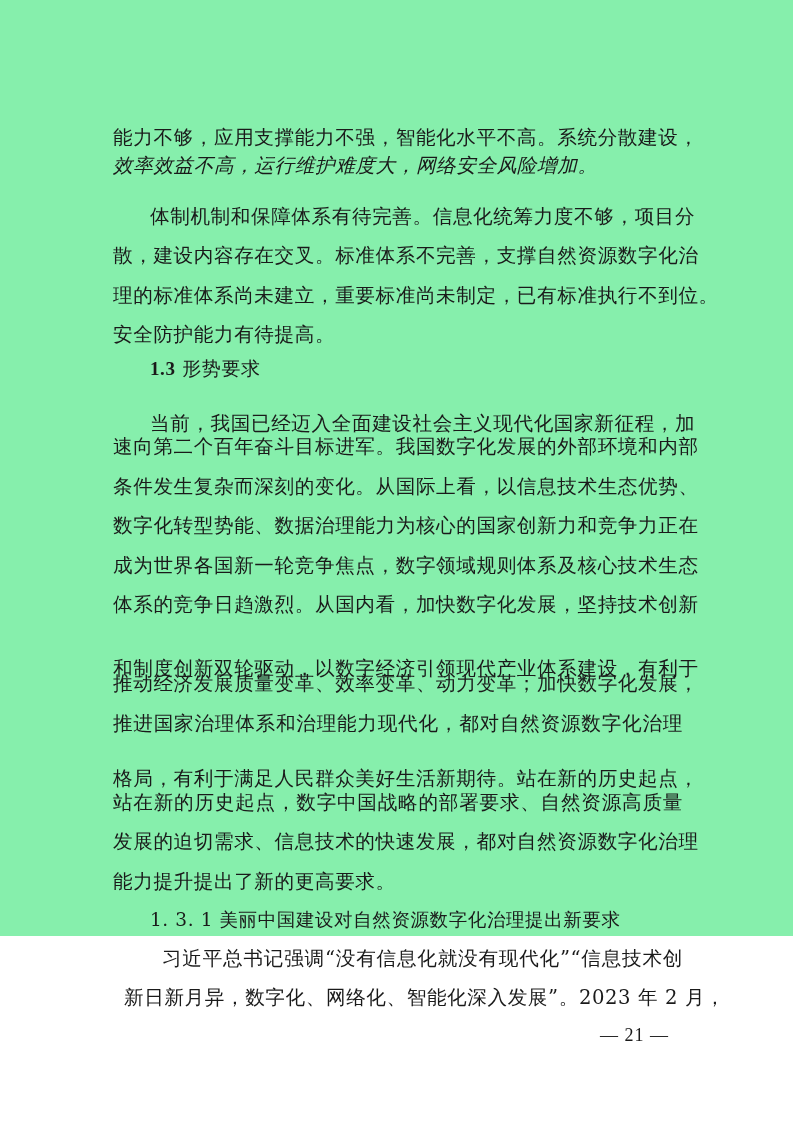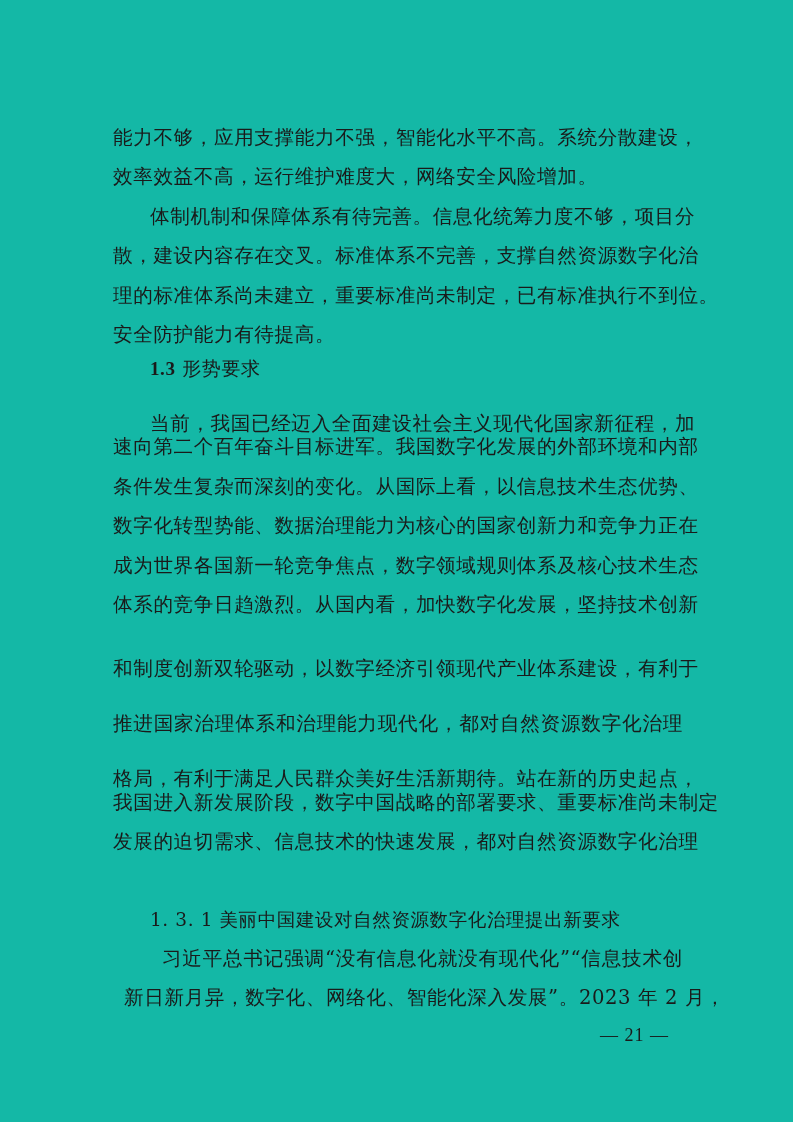--- a/index.html
+++ b/index.html
@@ -1,55 +1,57 @@
 <!DOCTYPE html>
 <html><head>
 <meta charset="utf-8">
 <style>
   html, body { margin: 0; padding: 0; background: #ffffff; }
   body { width: 793px; height: 1122px; position: relative; overflow: hidden;
          font-family: "DejaVu Serif", "Liberation Serif", serif; color: #1a1a1a; }
-  .page { position: absolute; left: 0; top: 0; width: 793px; height: 1122px; background: #14b8a6; }
+  .page { position: absolute; left: 0; top: 0; width: 793px; height: 936px; background: #86efac; }
   .line { position: absolute; left: 113px; width: 570px; height: 28px; line-height: 28px;
           font-size: 19.6px; white-space: nowrap; letter-spacing: 0.6px; }
   .justify { text-align: justify; text-align-last: justify; }
   .heading { font-size: 19px; }
   .heading .num { font-family: "Liberation Serif", serif; font-weight: bold; margin-top: 15px; }
   .page-num { position: absolute; left: 600px; top: 1025px; font-size: 18px;
               font-family: "Liberation Serif", serif; letter-spacing: 1px; }
 </style>
 </head>
 <body>
 
 <div class="page">
 
   <div class="line justify" style="top:124px;">能力不够，应用支撑能力不强，智能化水平不高。系统分散建设，</div>
-  <div class="line" style="top:163px;">效率效益不高，运行维护难度大，网络安全风险增加。</div>
+  <div class="line" style="top:152px;font-style:italic;">效率效益不高，运行维护难度大，网络安全风险增加。</div>
 
   <div class="line justify" style="top:203px; left:150px; width:533px;">体制机制和保障体系有待完善。信息化统筹力度不够，项目分</div>
   <div class="line justify" style="top:242px;">散，建设内容存在交叉。标准体系不完善，支撑自然资源数字化治</div>
   <div class="line justify" style="top:282px;">理的标准体系尚未建立，重要标准尚未制定，已有标准执行不到位。</div>
   <div class="line" style="top:321px;">安全防护能力有待提高。</div>
 
   <div class="line heading" style="top:354px; left:150px;">
     <span class="num">1.3</span>
     <span>形势要求</span>
   </div>
 
   <div class="line justify" style="top:394px; left:150px; width:533px;margin-top:16px;">当前，我国已经迈入全面建设社会主义现代化国家新征程，加</div>
   <div class="line justify" style="top:433px;">速向第二个百年奋斗目标进军。我国数字化发展的外部环境和内部</div>
   <div class="line justify" style="top:473px;">条件发生复杂而深刻的变化。从国际上看，以信息技术生态优势、</div>
   <div class="line justify" style="top:512px;">数字化转型势能、数据治理能力为核心的国家创新力和竞争力正在</div>
   <div class="line justify" style="top:552px;">成为世界各国新一轮竞争焦点，数字领域规则体系及核心技术生态</div>
   <div class="line justify" style="top:591px;">体系的竞争日趋激烈。从国内看，加快数字化发展，坚持技术创新</div>
   <div class="line justify" style="top:655px;">和制度创新双轮驱动，以数字经济引领现代产业体系建设，有利于</div>
+  <div class="line justify" style="top:670px;">推动经济发展质量变革、效率变革、动力变革；加快数字化发展，</div>
   <div class="line justify" style="top:710px;">推进国家治理体系和治理能力现代化，都对自然资源数字化治理</div>
   <div class="line justify" style="top:749px;margin-top:16px;">格局，有利于满足人民群众美好生活新期待。站在新的历史起点，</div>
-  <div class="line justify" style="top:789px;">我国进入新发展阶段，数字中国战略的部署要求、重要标准尚未制定</div>
+  <div class="line justify" style="top:789px;">站在新的历史起点，数字中国战略的部署要求、自然资源高质量</div>
   <div class="line justify" style="top:828px;">发展的迫切需求、信息技术的快速发展，都对自然资源数字化治理</div>
+  <div class="line" style="top:868px;">能力提升提出了新的更高要求。</div>
 
   <div class="line" style="top:906px; left:150px; font-size:18.5px;">1. 3. 1 美丽中国建设对自然资源数字化治理提出新要求</div>
 
   <div class="line justify" style="top:945px; left:162px; width:521px;">习近平总书记强调“没有信息化就没有现代化”“信息技术创</div>
   <div class="line justify" style="top:984px; left:124px; width:559px;">新日新月异，数字化、网络化、智能化深入发展”。2023 年 2 月，</div>
 
   <div class="page-num">— 21 —</div>
 </div>
 
 </body></html>

